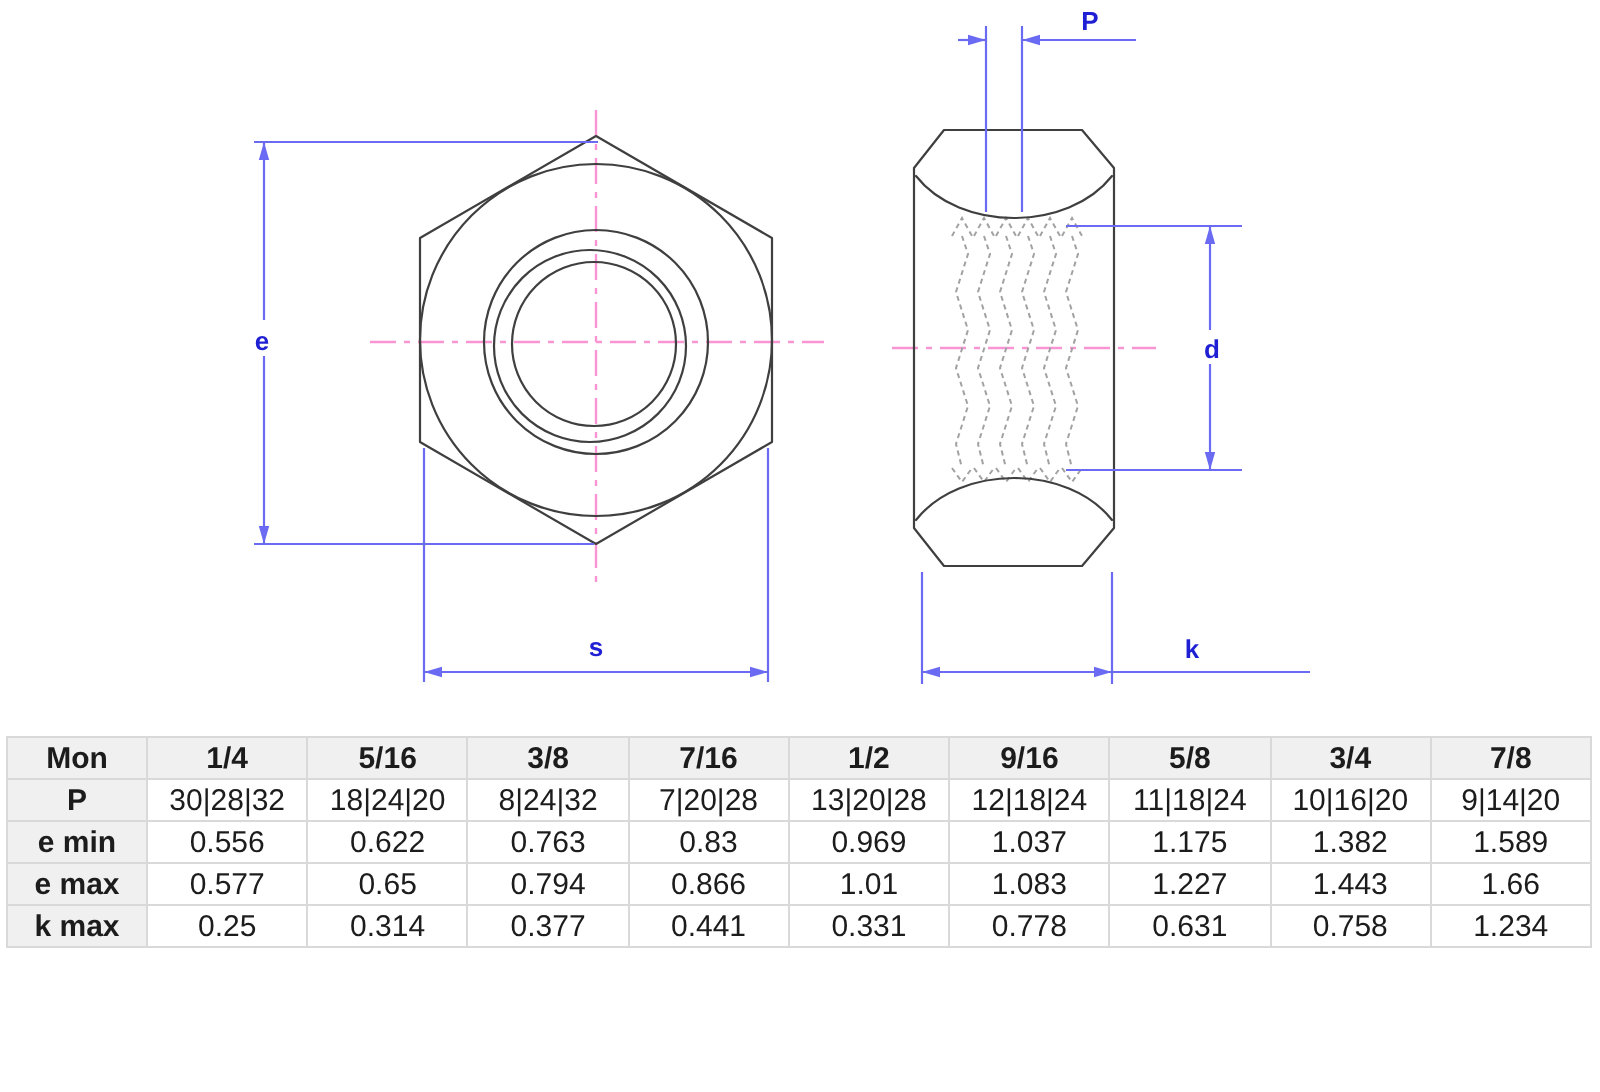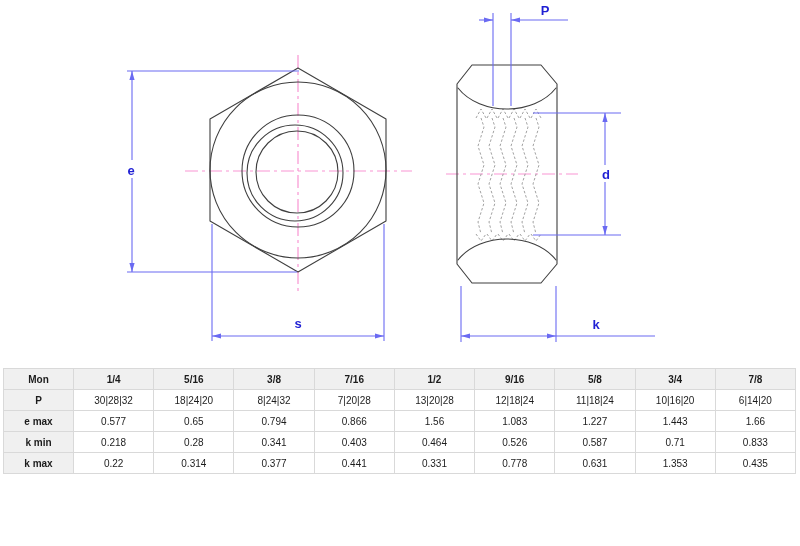--- a/index.html
+++ b/index.html
@@ -11,21 +11,21 @@
   .drawing{position:relative;width:800px;height:366px;background:#ffffff;}
   svg text{user-select:none;}
   .ol{fill:none;stroke:var(--outline);stroke-width:1.1;stroke-linejoin:round;stroke-linecap:round;}
   .thr{fill:none;stroke:var(--thread);stroke-width:1;stroke-dasharray:2.5 2;}
   .cl{fill:none;stroke:var(--center);stroke-width:1.2;stroke-dasharray:13 4 3 4;}
   .dim{fill:none;stroke:var(--dim);stroke-width:1.1;}
   .ar{fill:var(--dim);stroke:none;}
   .lbl{fill:var(--lblc);font:bold 13px "Liberation Sans",sans-serif;text-anchor:middle;}
   .mask{fill:#ffffff;}
   table.spec{border-collapse:collapse;table-layout:fixed;width:793px;margin:2px 0 0 3px;
-    font-size:10px;color:var(--tbl-text);}
+    font-size:15px;color:var(--tbl-text);}
   table.spec th,table.spec td{border:1px solid var(--tbl-border);height:20px;text-align:center;
     vertical-align:middle;padding:0;white-space:nowrap;overflow:hidden;}
   table.spec thead th{background:var(--tbl-head);font-weight:bold;}
   table.spec tbody th{background:var(--tbl-head);font-weight:bold;}
   table.spec tbody td{background:#ffffff;font-weight:normal;}
 </style>
 </head>
 <body>
 
 <div class="drawing">
@@ -141,52 +141,52 @@
       <tr>
         <th>P</th>
         <td>30|28|32</td>
         <td>18|24|20</td>
         <td>8|24|32</td>
         <td>7|20|28</td>
         <td>13|20|28</td>
         <td>12|18|24</td>
         <td>11|18|24</td>
         <td>10|16|20</td>
-        <td>6|14|20</td>
+        <td>9|14|20</td>
+      </tr>
+      <tr>
+        <th>e min</th>
+        <td>0.556</td>
+        <td>0.622</td>
+        <td>0.763</td>
+        <td>0.83</td>
+        <td>0.969</td>
+        <td>1.037</td>
+        <td>1.175</td>
+        <td>1.382</td>
+        <td>1.589</td>
       </tr>
       <tr>
         <th>e max</th>
         <td>0.577</td>
         <td>0.65</td>
         <td>0.794</td>
         <td>0.866</td>
-        <td>1.56</td>
+        <td>1.01</td>
         <td>1.083</td>
         <td>1.227</td>
         <td>1.443</td>
         <td>1.66</td>
       </tr>
       <tr>
-        <th>k min</th>
-        <td>0.218</td>
-        <td>0.28</td>
-        <td>0.341</td>
-        <td>0.403</td>
-        <td>0.464</td>
-        <td>0.526</td>
-        <td>0.587</td>
-        <td>0.71</td>
-        <td>0.833</td>
-      </tr>
-      <tr>
         <th>k max</th>
-        <td>0.22</td>
+        <td>0.25</td>
         <td>0.314</td>
         <td>0.377</td>
         <td>0.441</td>
         <td>0.331</td>
         <td>0.778</td>
         <td>0.631</td>
-        <td>1.353</td>
-        <td>0.435</td>
+        <td>0.758</td>
+        <td>1.234</td>
       </tr>
     </tbody>
 </table>
 
 </body></html>

